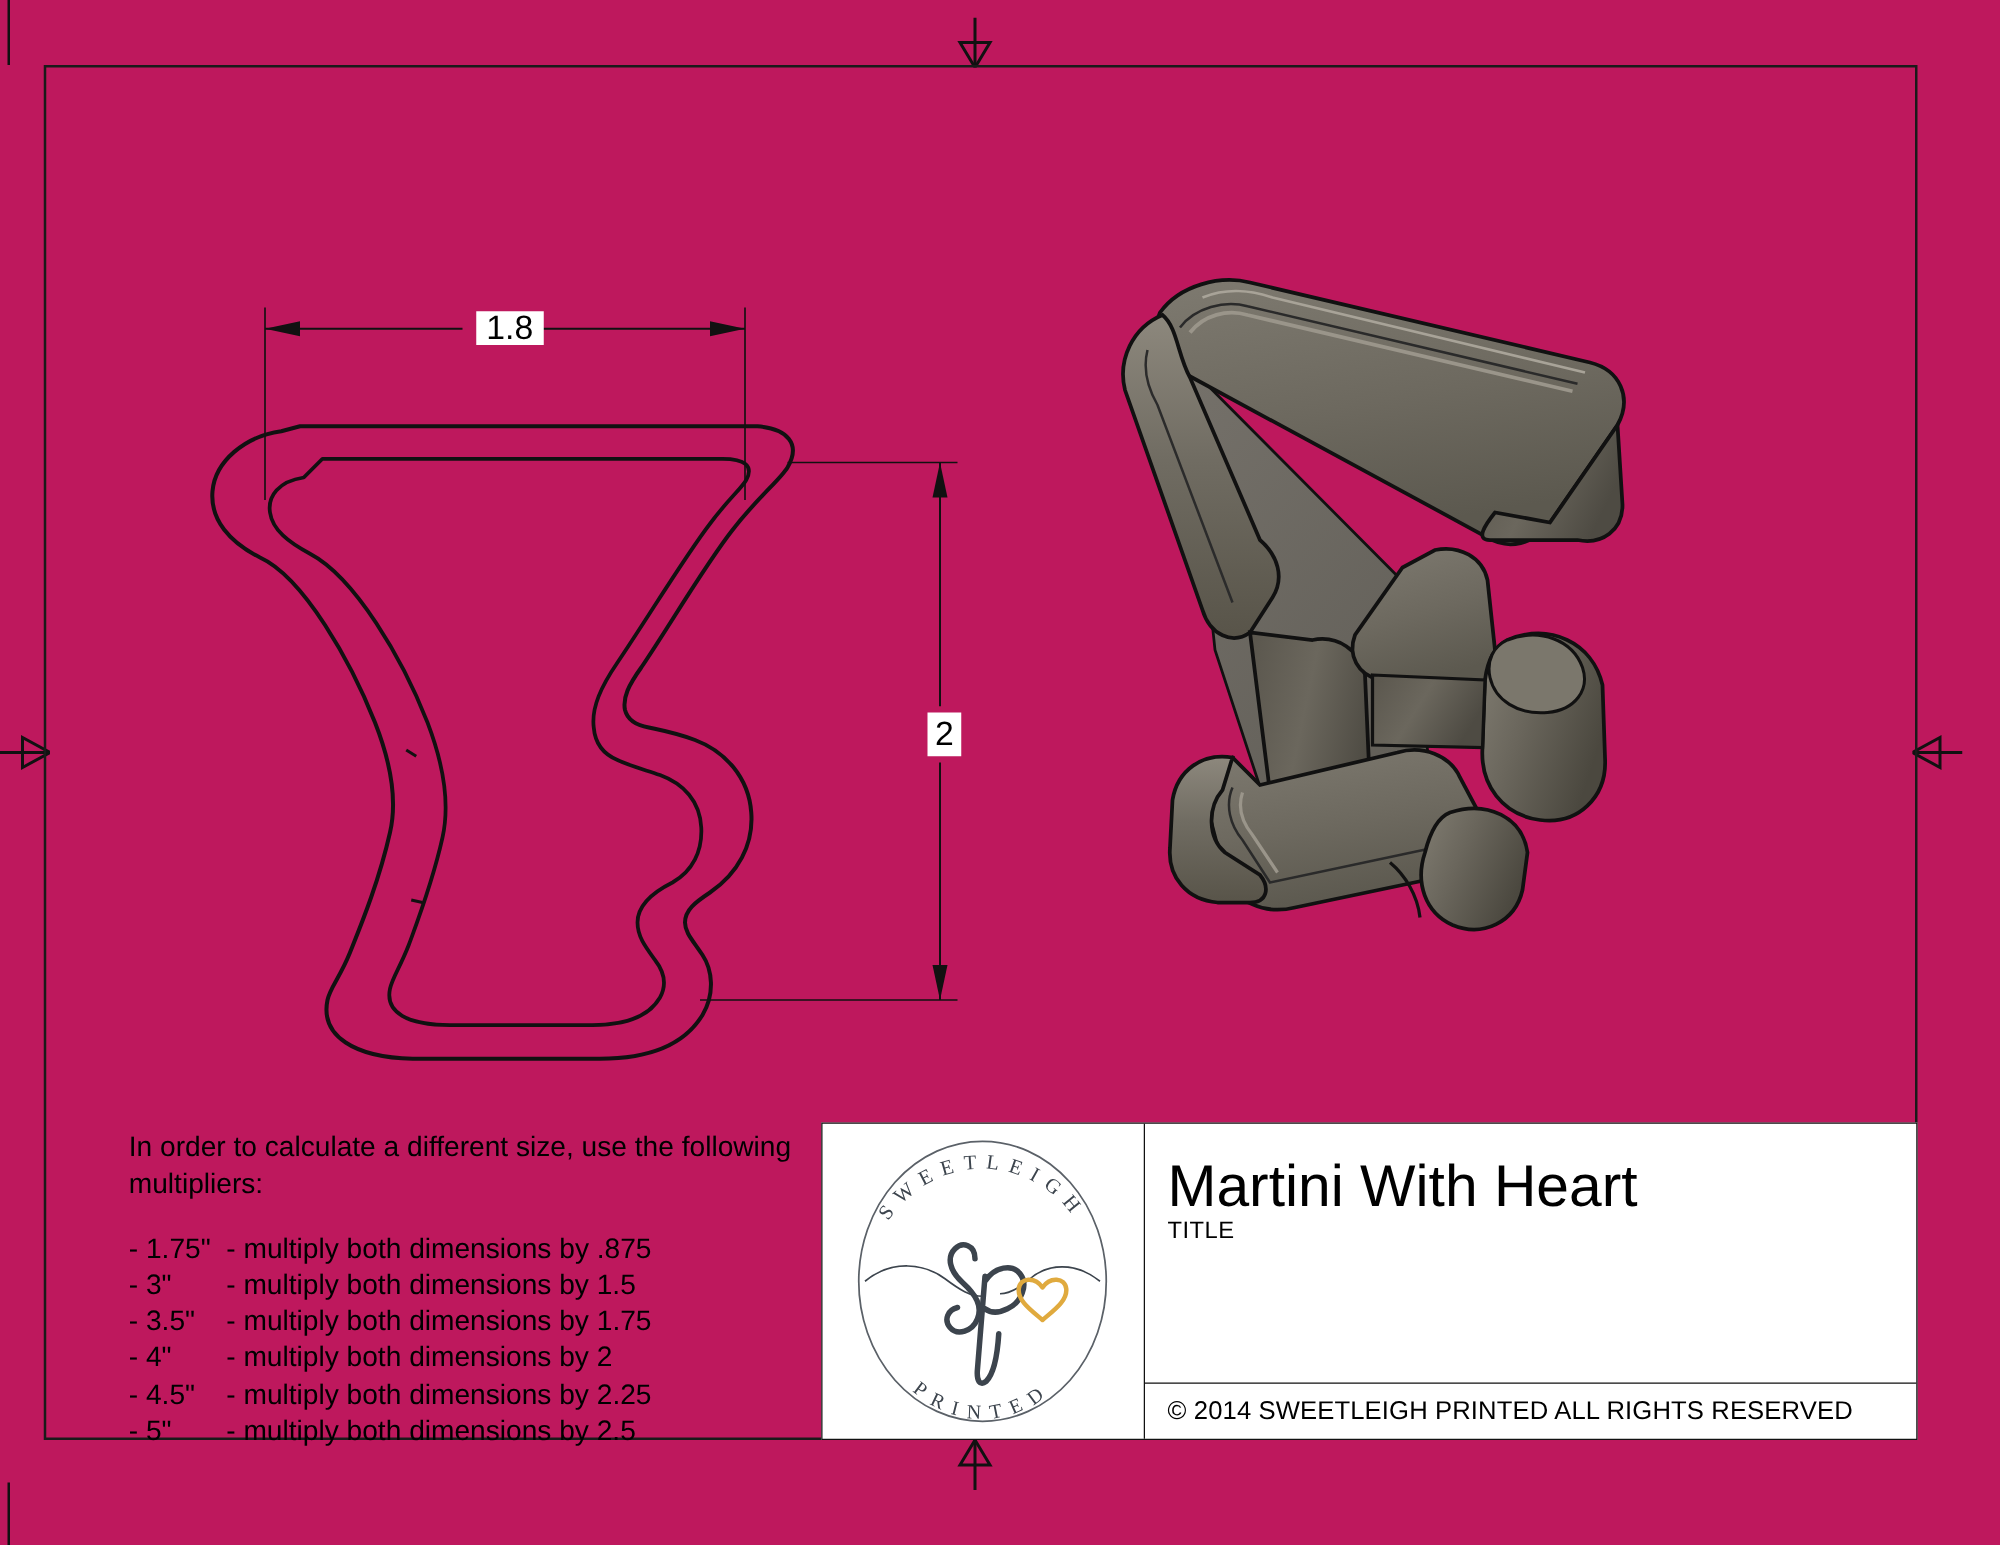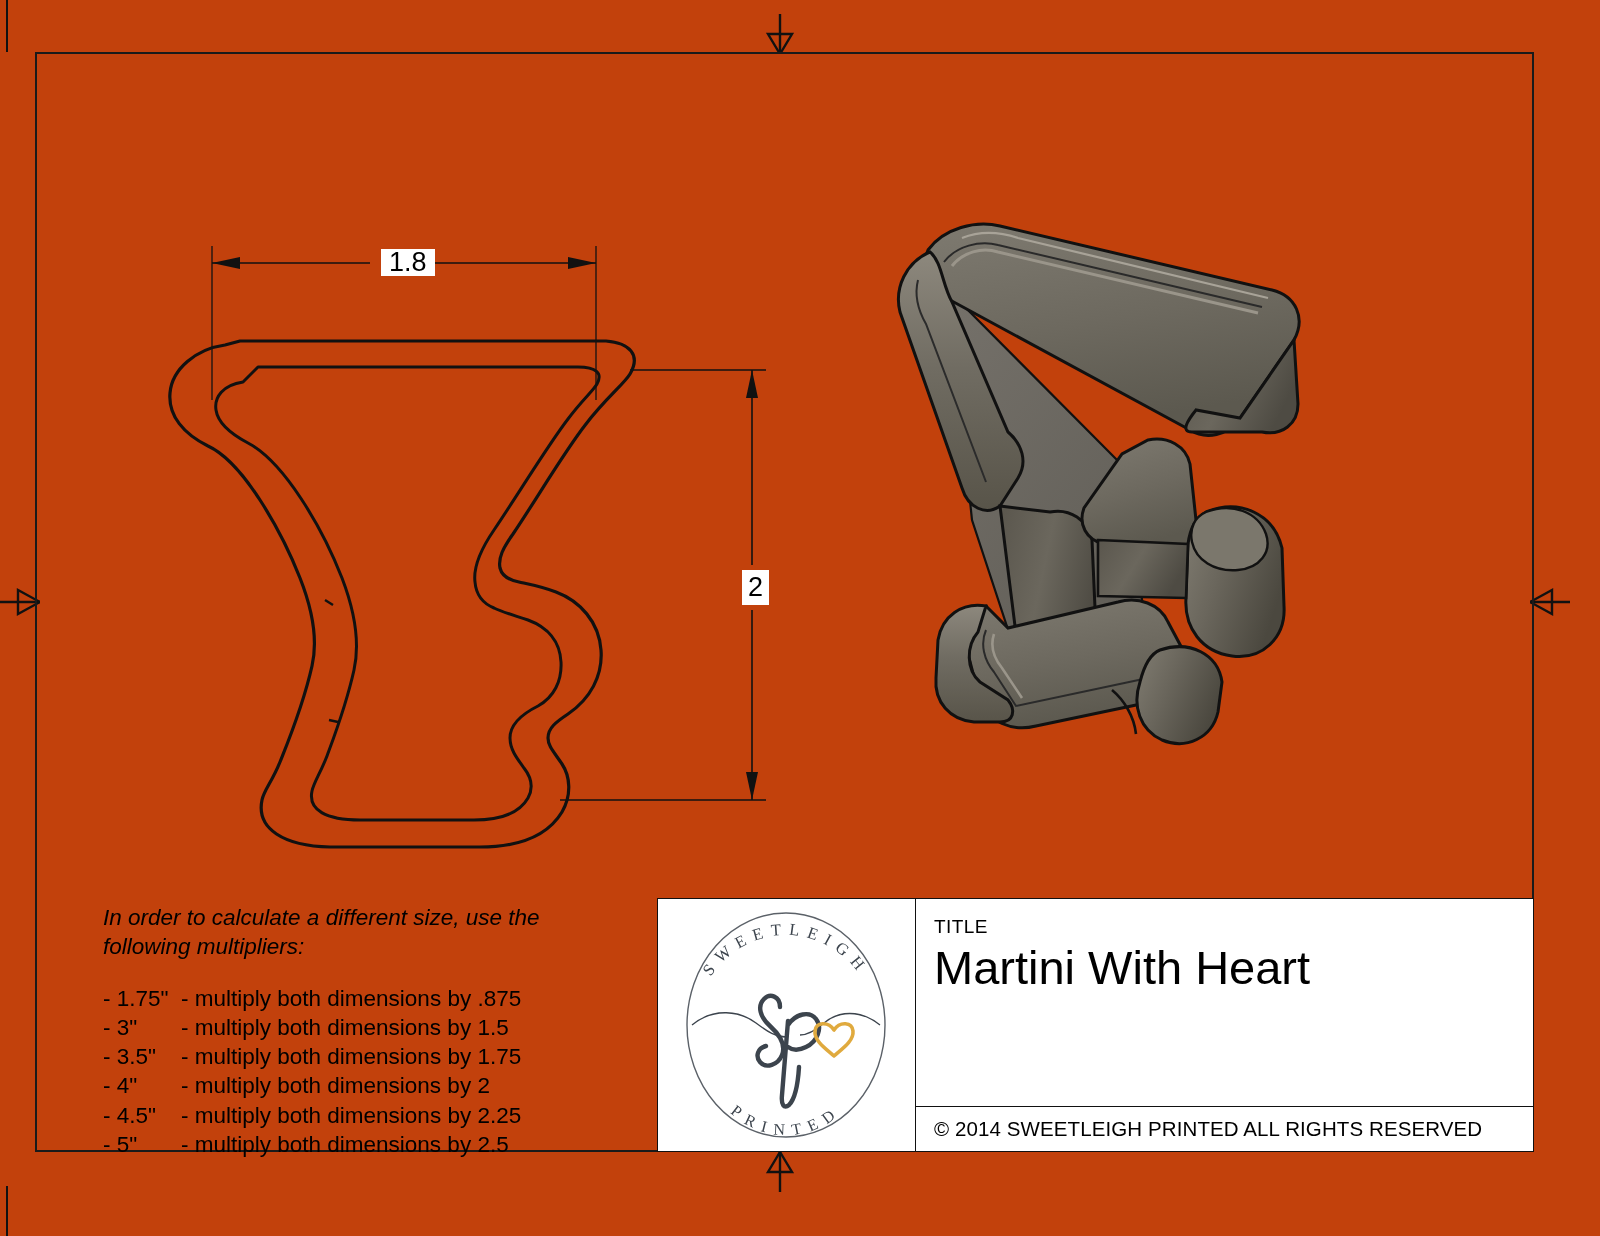--- a/index.html
+++ b/index.html
@@ -9,21 +9,21 @@
     background: #ffffff;
   }
   body {
     font-family: "Liberation Sans", sans-serif;
     color: #000000;
   }
   #sheet {
     position: relative;
     width: 1600px;
     height: 1236px;
-    background: #c2410c;
+    background: #be185d;
     overflow: hidden;
   }
   .abs { position: absolute; }
 
   
   #frame {
     left: 35px;
     top: 52px;
     width: 1499px;
     height: 1100px;
@@ -49,21 +49,21 @@
 
   
   #notes {
     left: 103px;
     top: 903px;
     width: 530px;
     font-size: 22.5px;
     line-height: 1.30;
     color: #000;
   }
-  #notes .intro { margin: 0 0 22px 0; font-style: italic; }
+  #notes .intro { margin: 0 0 22px 0; }
   #notes .mult-list { margin: 0; padding: 0; list-style: none; }
   #notes .mult-list li {
     white-space: pre;
     line-height: 1.30;
   }
 
   
   #titleblock {
     left: 657px;
     top: 898px;
@@ -426,20 +426,20 @@
         <path fill="none" stroke="#e0aa3e" stroke-width="3.6" stroke-linejoin="round" stroke-linecap="round" d="M 176,131
                  C 170,122 158,123 157,132
                  C 156,142 168,150 176,157
                  C 184,150 196,142 195,132
                  C 194,123 182,122 176,131 Z"></path>
       </svg>
     </div>
 
     <div id="infocell">
       <div id="titlearea">
+        <div id="title-value">Martini With Heart</div>
         <div id="title-label">TITLE</div>
-        <div id="title-value">Martini With Heart</div>
       </div>
       <div id="copyright">© 2014  SWEETLEIGH PRINTED  ALL RIGHTS RESERVED</div>
     </div>
   </div>
 
 </div>
 
 </body></html>

